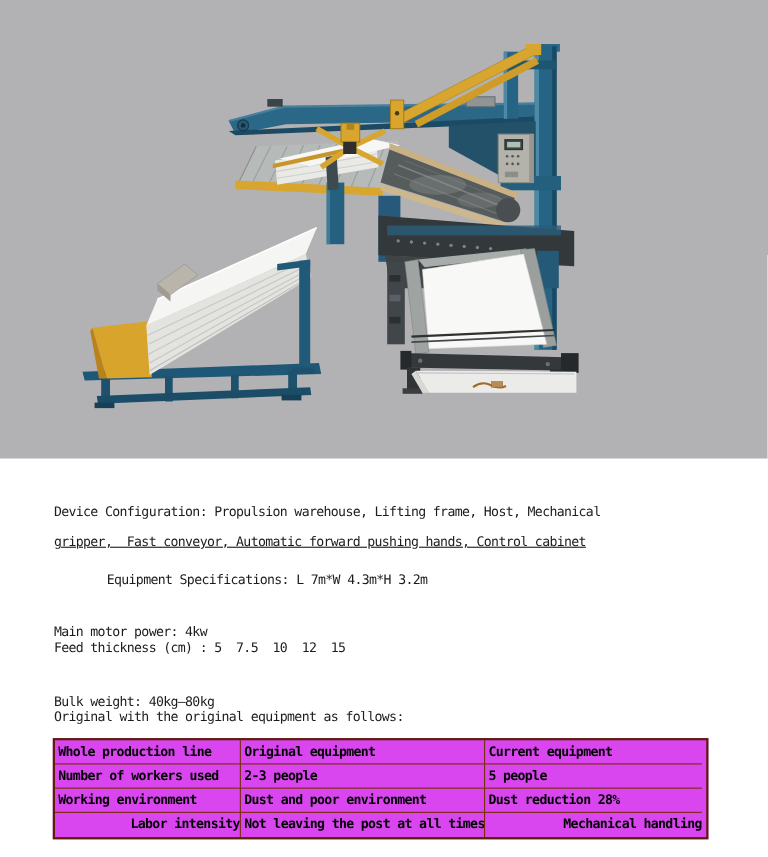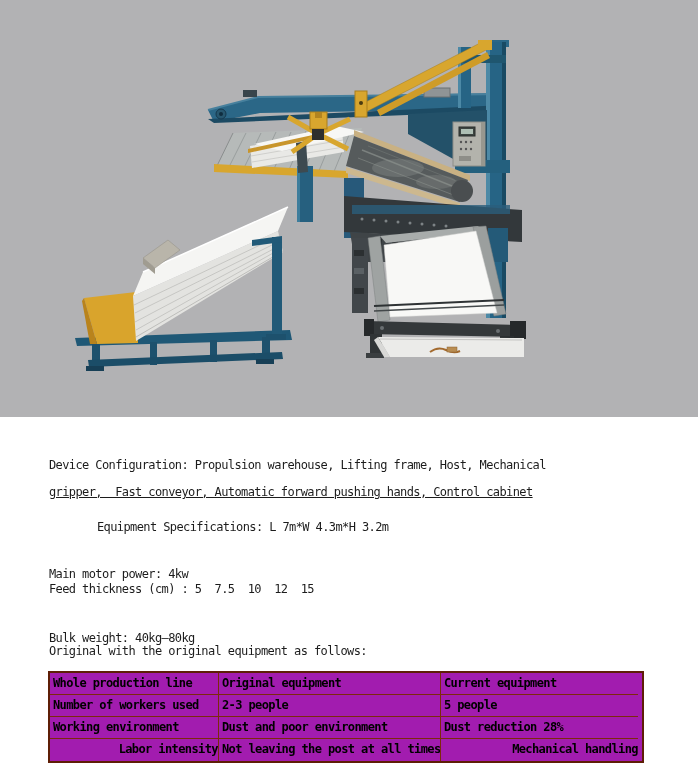--- a/index.html
+++ b/index.html
@@ -9,21 +9,21 @@
   #photo{position:absolute;left:0;top:0;width:698px;height:417px;}
   #photo svg{display:block;}
   
   .spec{position:absolute;left:49px;margin:0;font-size:12px;line-height:14px;
         letter-spacing:-0.6px;color:#1c1c1c;white-space:pre;}
   #spec-0{top:458px;} #spec-1{top:485px;text-decoration:underline;} #spec-2{top:520px;margin-left:48px;}
   #spec-3{top:551px;margin-top:16px;} #spec-4{top:582px;} #spec-5{top:631px;}
   #spec-6{top:644px;}
   
   #cmp-table{position:absolute;left:48px;top:671px;width:592px;
-             border:2px solid #5e1e06;background:#a21caf;
+             border:2px solid #5e1e06;background:#d946ef;
              display:grid;grid-template-columns:169px 222px 197px;}
   .cell{height:22px;line-height:21px;font-size:12px;font-weight:bold;
         letter-spacing:-0.6px;color:#000;padding-left:3px;white-space:nowrap;
         overflow:hidden;border-right:1px solid #7c2a0c;border-bottom:1px solid #7c2a0c;
         box-sizing:border-box;}
   .cell.last-col{border-right:none;}
   .cell.last-row{border-bottom:none;text-align:right;}
 </style>
 </head>
 <body>

